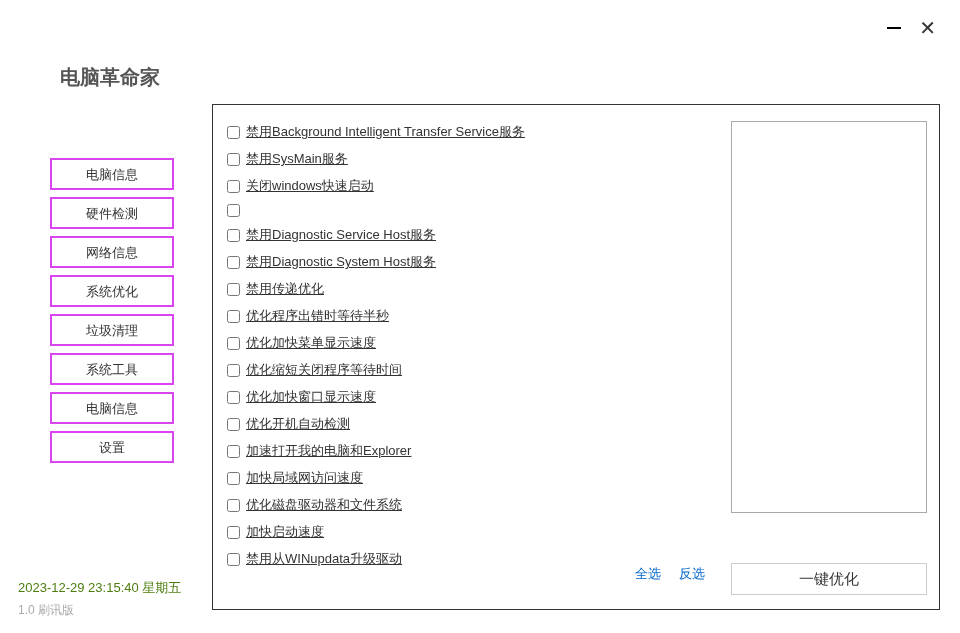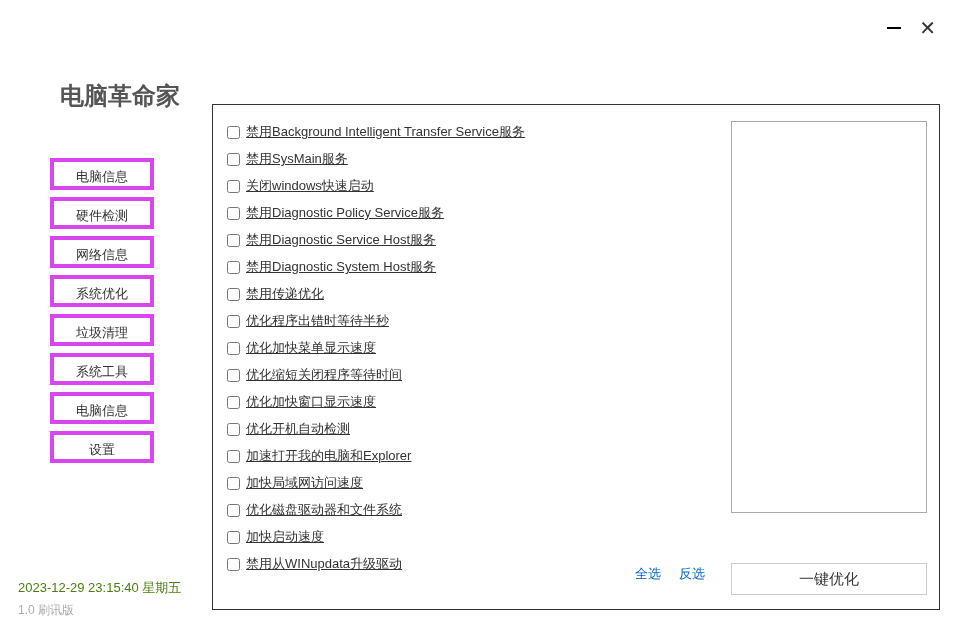--- a/index.html
+++ b/index.html
@@ -31,39 +31,39 @@
       display: inline-block;
       cursor: pointer;
     }
     .close-icon {
       font-size: 20px;
       cursor: pointer;
       line-height: 1;
     }
     .app-title {
       position: absolute;
-      top: 80px;
+      top: 64px;
       left: 60px;
-      font-size: 24px;
+      font-size: 20px;
       font-weight: bold;
       color: #555;
     }
     .sidebar {
       position: absolute;
       top: 158px;
       left: 50px;
       width: 124px;
       display: flex;
       flex-direction: column;
       gap: 7px;
     }
     .sidebar-button {
-      width: 104px;
+      width: 124px;
       height: 32px;
-      border: 4px solid #d946ef;
+      border: 2px solid #d946ef;
       background: #fff;
       font-size: 13px;
       cursor: pointer;
       color: #333;
       text-align: center;
       line-height: 30px;
     }
     .main-panel {
       position: absolute;
       top: 104px;
@@ -173,21 +173,20 @@
       <div class="option-item">
         <input type="checkbox" style="">
         <label>禁用SysMain服务</label>
       </div>
       <div class="option-item">
         <input type="checkbox" style="">
         <label>关闭windows快速启动</label>
       </div>
       <div class="option-item">
         <input type="checkbox" style="">
-        <label>禁用Diagnostic Policy Service服务</label>
       </div>
       <div class="option-item">
         <input type="checkbox" style="">
         <label>禁用Diagnostic Service Host服务</label>
       </div>
       <div class="option-item">
         <input type="checkbox" style="">
         <label>禁用Diagnostic System Host服务</label>
       </div>
       <div class="option-item">

